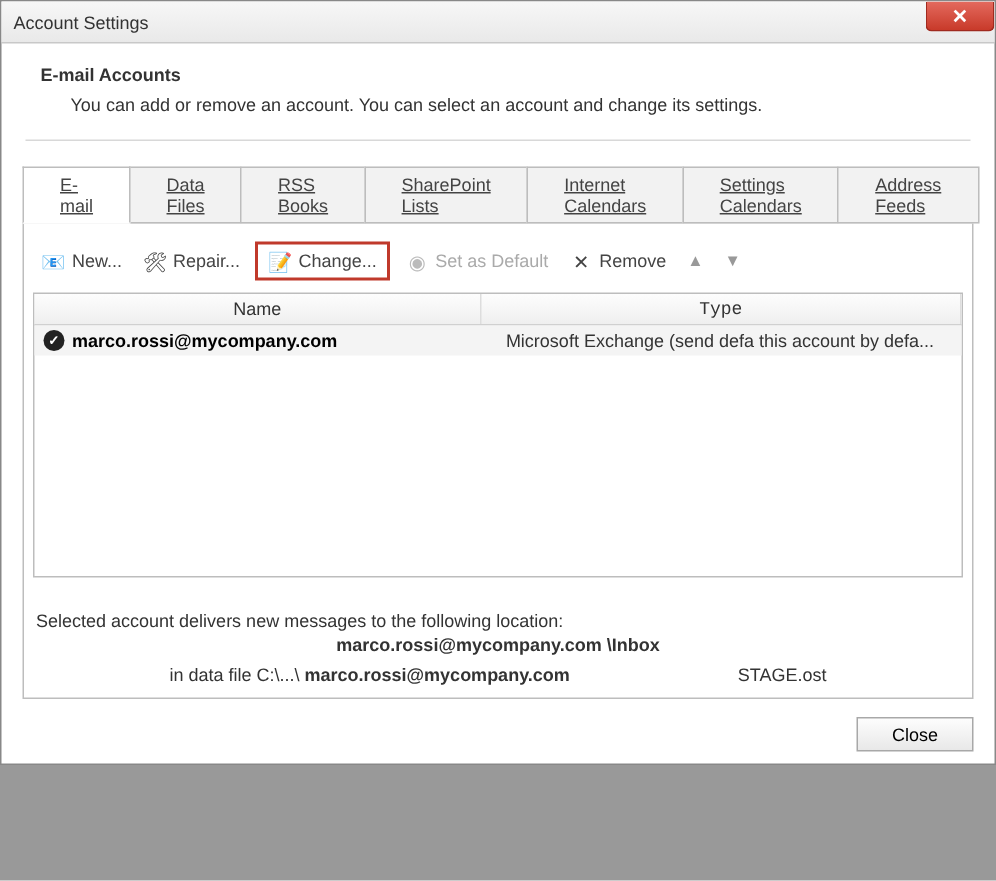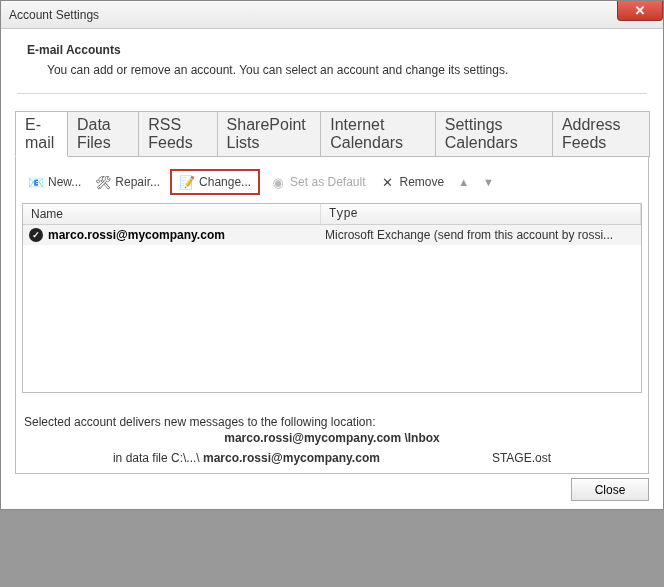--- a/index.html
+++ b/index.html
@@ -62,29 +62,30 @@
 .divider {
   border-top: 1px solid #d8d8d8;
   margin: 0 2px 16px 2px;
 }
 .tab-strip {
   display: flex;
   position: relative;
   z-index: 2;
 }
 .tab {
-  padding: 4px 9px;
+  padding: 4px 24px;
   border: 1px solid #bdbdbd;
   background: #f2f2f2;
-  font-size: 16px;
+  font-size: 12px;
   color: #444;
   cursor: pointer;
   margin-right: -1px;
   position: relative;
   top: 1px;
+  text-decoration: underline;
 }
 .tab.active {
   background: #fff;
   border-bottom: 1px solid #fff;
   z-index: 3;
 }
 .tab-panel {
   border: 1px solid #bdbdbd;
   padding: 10px 6px 8px 6px;
   background: #fff;
@@ -119,20 +120,21 @@
   font-size: 13px;
 }
 .highlight-box {
   border: 2px solid #c0392b;
   padding: 1px 3px;
 }
 .list {
   border: 1px solid #bdbdbd;
   height: 190px;
   background: #fff;
+  text-align: center;
 }
 .list-header {
   display: flex;
   background: linear-gradient(#fdfdfd, #efefef);
   border-bottom: 1px solid #d0d0d0;
   font-size: 12px;
   color: #333;
 }
 .list-header .col {
   padding: 3px 8px;
@@ -215,21 +217,21 @@
 
   <div class="window-inner">
     <div class="content">
       <div class="heading">E-mail Accounts</div>
       <div class="subheading">You can add or remove an account. You can select an account and change its settings.</div>
       <div class="divider"></div>
 
       <div class="tab-strip">
         <div class="tab active">E-mail</div>
         <div class="tab">Data Files</div>
-        <div class="tab">RSS Feeds</div>
+        <div class="tab">RSS Books</div>
         <div class="tab">SharePoint Lists</div>
         <div class="tab">Internet Calendars</div>
         <div class="tab">Settings Calendars</div>
         <div class="tab">Address Feeds</div>
       </div>
 
       <div class="tab-panel">
         <div class="toolbar">
           <div class="tb-btn">
             <span class="tb-icon">📧</span>
@@ -264,21 +266,21 @@
         <div class="list">
           <div class="list-header">
             <div class="col col-name">Name</div>
             <div class="col col-type">Type</div>
           </div>
           <div class="list-row">
             <div class="cell-name">
               <span class="check-icon">✓</span>
               <span>marco.rossi@mycompany.com</span>
             </div>
-            <div class="cell-type">Microsoft Exchange (send from this account by rossi...</div>
+            <div class="cell-type">Microsoft Exchange (send defa this account by defa...</div>
           </div>
         </div>
 
         <div class="delivery">
           <div>Selected account delivers new messages to the following location:</div>
           <div class="delivery-target">marco.rossi@mycompany.com \Inbox</div>
           <div class="delivery-file">
             <span>
               <span>in data file C:\...\ </span><span class="bold">marco.rossi@mycompany.com</span>
             </span>

